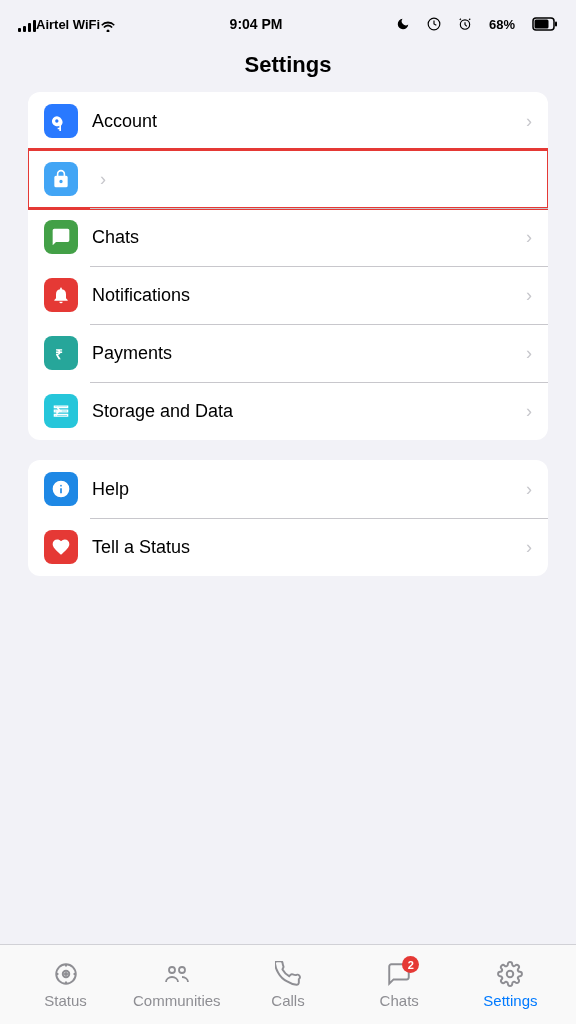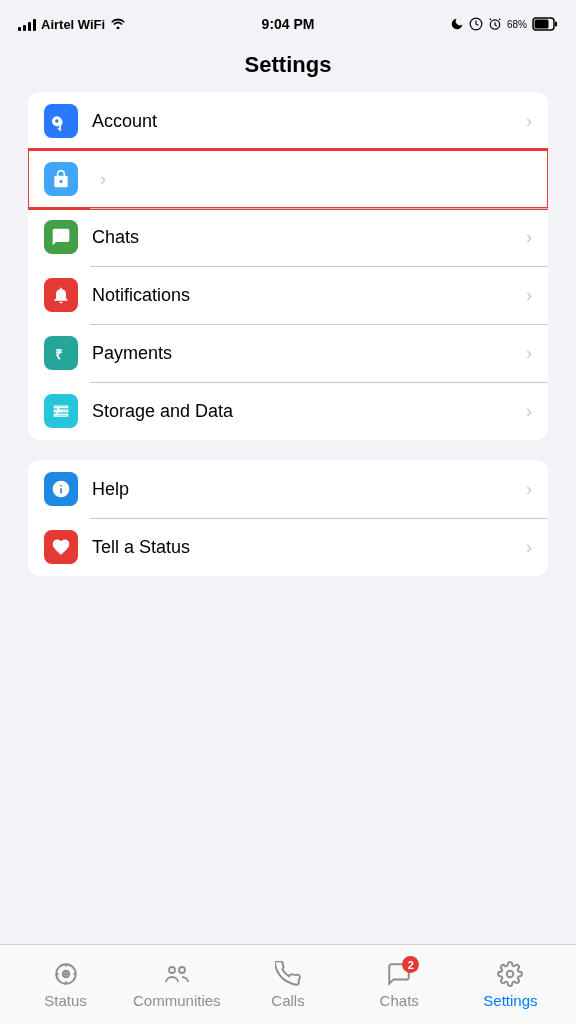--- a/index.html
+++ b/index.html
@@ -16,35 +16,34 @@
     .status-bar {
       display: flex;
       justify-content: space-between;
       align-items: center;
       padding: 10px 18px 6px;
       background: #f2f2f7;
       height: 44px;
     }
     .status-left {
       display: flex;
-      align-items: flex-start;
-      gap: 5px;
+      align-items: flex-end;
       font-size: 13px;
       font-weight: 600;
     }
     .status-center {
       font-size: 14px;
       font-weight: 600;
     }
     .status-right {
       display: flex;
       align-items: center;
-      gap: 5px;
-      font-size: 10px;
-      font-weight: 400;
+      gap: 17px;
+      font-size: 13px;
+      font-weight: 700;
     }
     .signal-bars {
       display: flex;
       align-items: flex-end;
       gap: 2px;
       height: 14px;
     }
     .signal-bar {
       width: 3px;
       background: #000;

